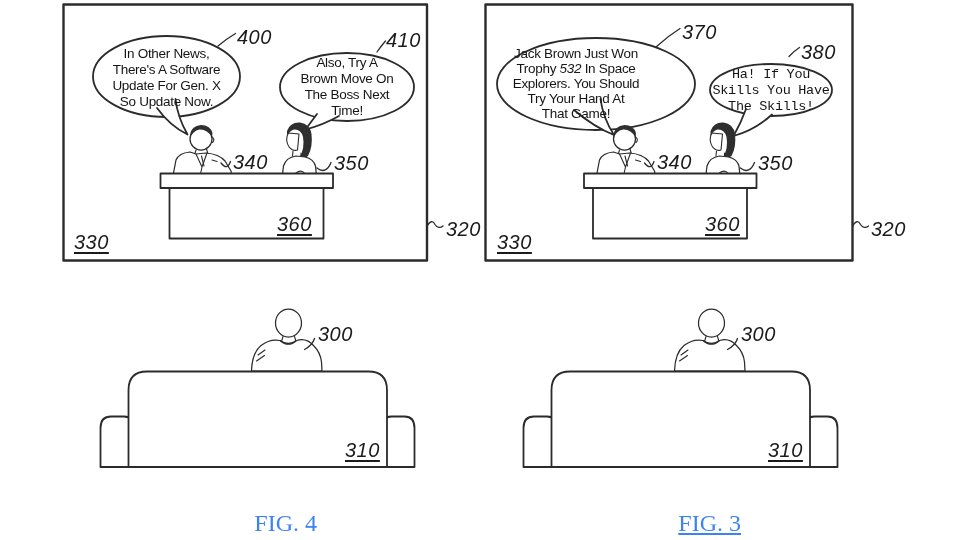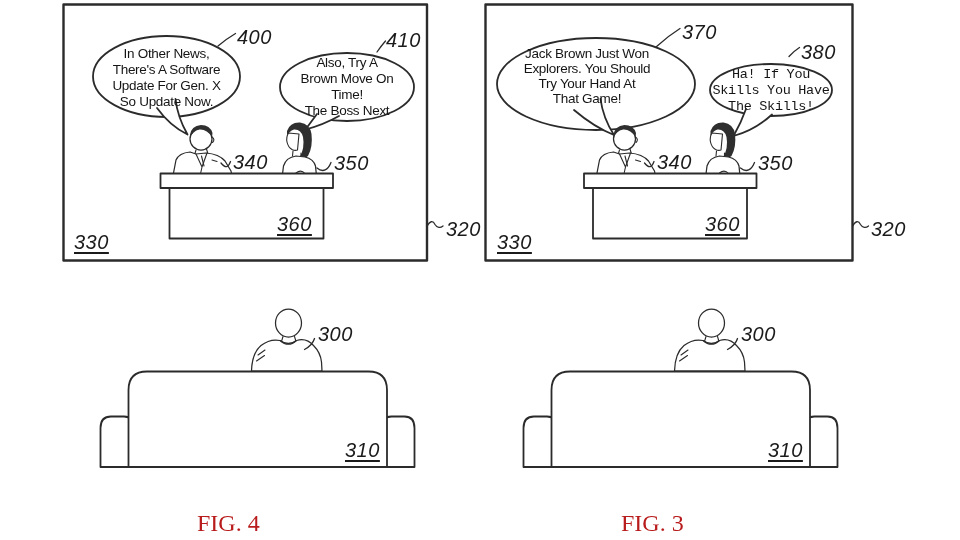--- a/index.html
+++ b/index.html
@@ -22,22 +22,22 @@
     position:absolute;font-style:italic;font-size:20px;line-height:1;
     color:#1b1b1b;letter-spacing:0.5px;white-space:nowrap;
   }
   .num.ul{text-decoration:underline;text-underline-offset:3px;}
   .bubtxt{
     position:absolute;text-align:center;color:#151515;
     font-size:13.5px;line-height:16px;letter-spacing:-0.3px;font-weight:500;white-space:nowrap;
   }
   .bubtxt.tight{line-height:15px;}
   .caption{
-    position:absolute;top:510px;width:120px;text-align:left;
-    font-family:"Liberation Serif",serif;font-size:24px;color:#b91c1c;line-height:1.1;white-space:nowrap;
+    position:absolute;top:510px;width:120px;text-align:right;
+    font-family:"Liberation Serif",serif;font-size:24px;color:#3b82f6;line-height:1.1;white-space:nowrap;
   }
 </style>
 </head>
 <body>
 
 <div class="canvas">
 
   <svg class="art" viewBox="0 0 960 540" aria-hidden="true">
     <defs>
 
@@ -135,49 +135,50 @@
 
   <div class="bubtxt" style="left:94px;top:46px;width:145px;">
     <div>In Other News,</div>
     <div>There's A Software</div>
     <div>Update For Gen. X</div>
     <div>So Update Now.</div>
   </div>
   <div class="bubtxt" style="left:281px;top:55px;width:132px;">
     <div>Also, Try A</div>
     <div>Brown Move On</div>
+    <div>The Boss Next</div>
     <div>Time!</div>
-    <div>The Boss Next</div>
   </div>
   <span class="num" style="left:237px;top:27px;">400</span>
   <span class="num" style="left:386px;top:30px;">410</span>
   <span class="num" style="left:233px;top:152px;">340</span>
   <span class="num" style="left:334px;top:153px;">350</span>
   <span class="num ul" style="left:277px;top:214px;">360</span>
   <span class="num ul" style="left:74px;top:232px;">330</span>
   <span class="num" style="left:446px;top:219px;">320</span>
   <span class="num" style="left:318px;top:324px;">300</span>
   <span class="num ul" style="left:345px;top:440px;">310</span>
   <div class="caption" style="left:197px;">FIG. 4</div>
 
-  <div class="bubtxt tight" style="left:497px;top:46px;width:180px;">
+  <div class="bubtxt tight" style="left:486px;top:46px;width:180px;">
     <div>Jack Brown Just Won</div>
+    <div><span>Trophy </span><i>532</i><span> In Space</span></div>
     <div>Explorers. You Should</div>
     <div>Try Your Hand At</div>
     <div>That Game!</div>
   </div>
   <div class="bubtxt" style="left:709px;top:67px;width:124px;font-family:Liberation Mono, monospace;">
     <div>Ha! If You</div>
     <div>Skills You Have</div>
     <div>The Skills!</div>
   </div>
   <span class="num" style="left:682px;top:22px;text-align:right;">370</span>
   <span class="num" style="left:801px;top:42px;">380</span>
   <span class="num" style="left:657px;top:152px;">340</span>
   <span class="num" style="left:758px;top:153px;">350</span>
   <span class="num ul" style="left:705px;top:214px;">360</span>
   <span class="num ul" style="left:497px;top:232px;">330</span>
   <span class="num" style="left:871px;top:219px;">320</span>
   <span class="num" style="left:741px;top:324px;">300</span>
   <span class="num ul" style="left:768px;top:440px;">310</span>
-  <div class="caption" style="left:621px;">FIG. 3</div>
+  <div class="caption" style="left:621px;text-decoration:underline;">FIG. 3</div>
 
 </div>
 
 </body></html>

